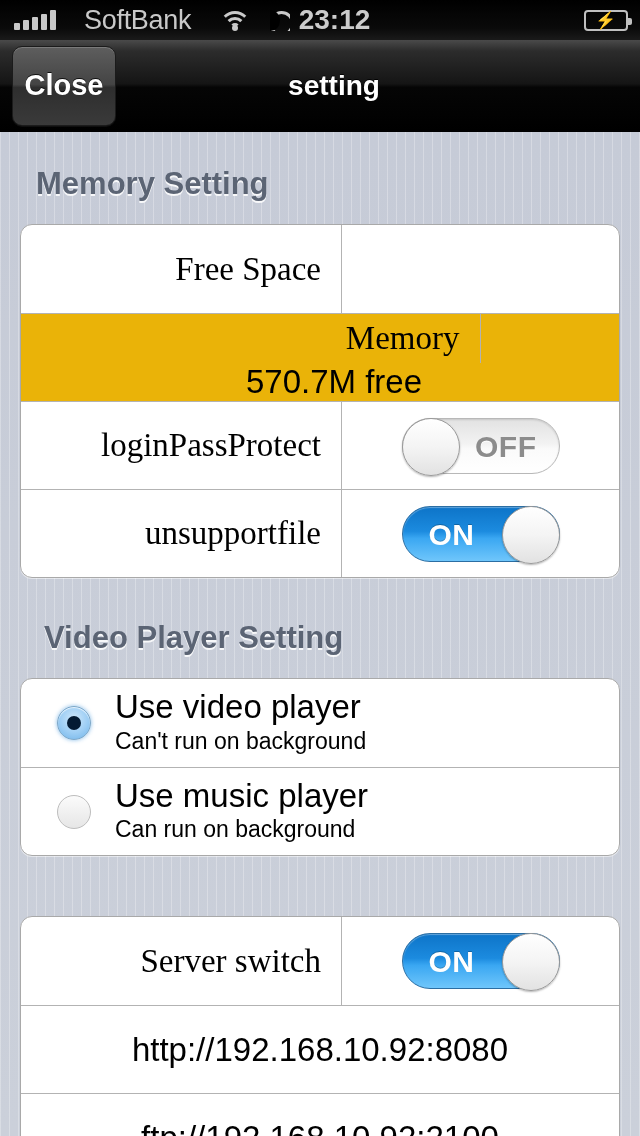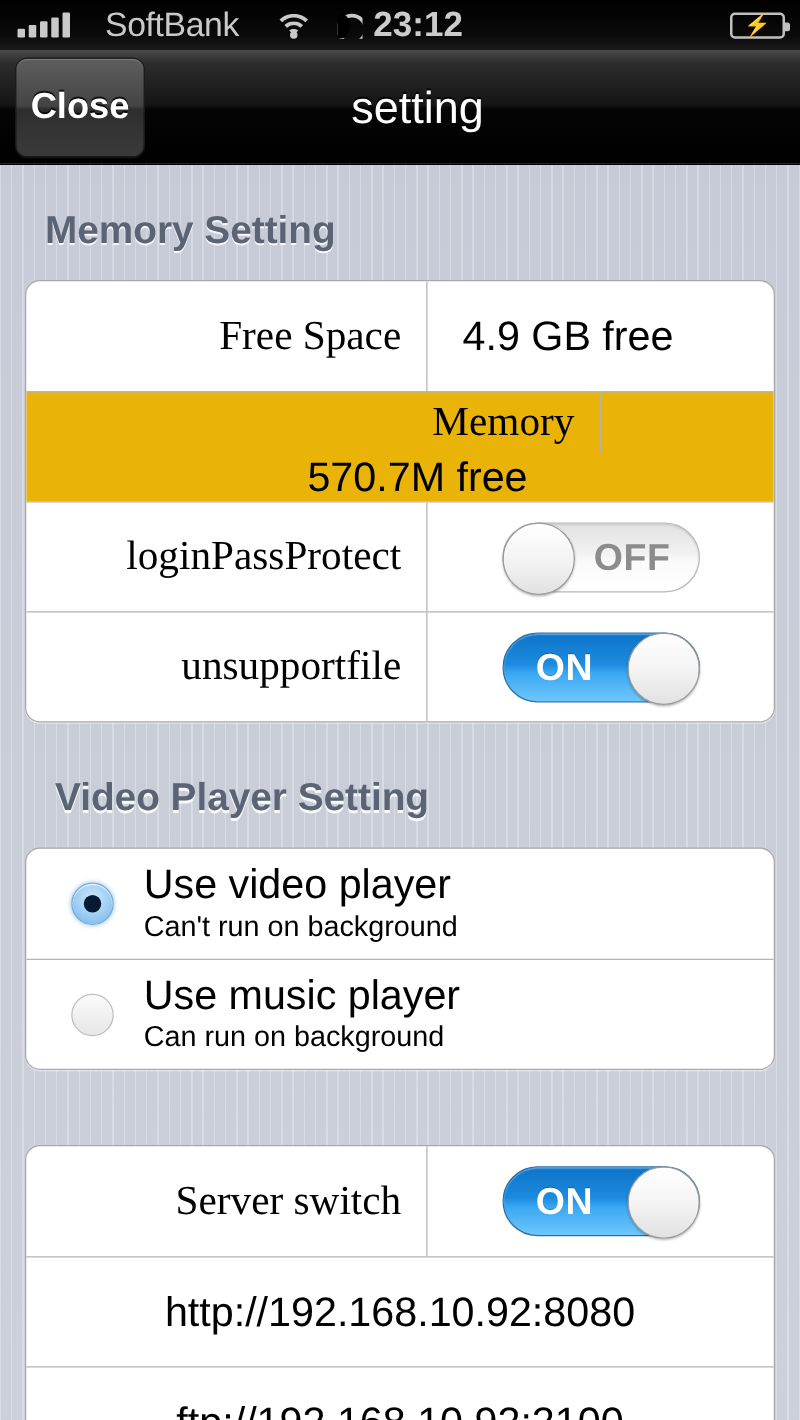--- a/index.html
+++ b/index.html
@@ -61,21 +61,21 @@
 
   
   .navbar {
     position:relative; height:92px; width:100%;
     background:linear-gradient(to bottom,#4a4a4a 0%,#2c2c2c 12%,#151515 48%,#050505 52%,#000 100%);
     border-bottom:1px solid #000;
     display:flex; align-items:center;
   }
   .navtitle {
     position:absolute; left:0; right:0; text-align:center;
-    font-size:36px; font-weight:normal; color:#fff;
+    font-size:28px; font-weight:bold; color:#fff;
     text-shadow:0 -1px 0 rgba(0,0,0,.9);
     margin-left:28px;
   }
   .closebtn {
     position:relative; margin-left:12px; z-index:2;
     min-width:104px; height:80px; border-radius:10px;
     background:linear-gradient(to bottom,#5e5e5e 0%,#444 48%,#2e2e2e 52%,#3a3a3a 100%);
     border:1px solid #1b1b1b;
     box-shadow:inset 0 1px 0 rgba(255,255,255,.18), 0 1px 0 rgba(255,255,255,.06);
     color:#fff; font-size:29px; font-weight:bold;
@@ -207,21 +207,20 @@
   </div>
 
   <div class="content">
 
     <div class="seg-header" style="margin-top:34px;">Memory Setting</div>
 
     <div class="group" style="margin-top:22px;">
 
       <div class="row">
         <div class="cell-label">Free Space</div>
-        <div class="cell-value">4.9 GB free</div>
       </div>
 
       <div class="row alt">
         <div class="cell-label">Memory</div>
         <div class="cell-value">570.7M free</div>
       </div>
 
       <div class="row">
         <div class="cell-label">loginPassProtect</div>
         <div class="cell-value ctr">

